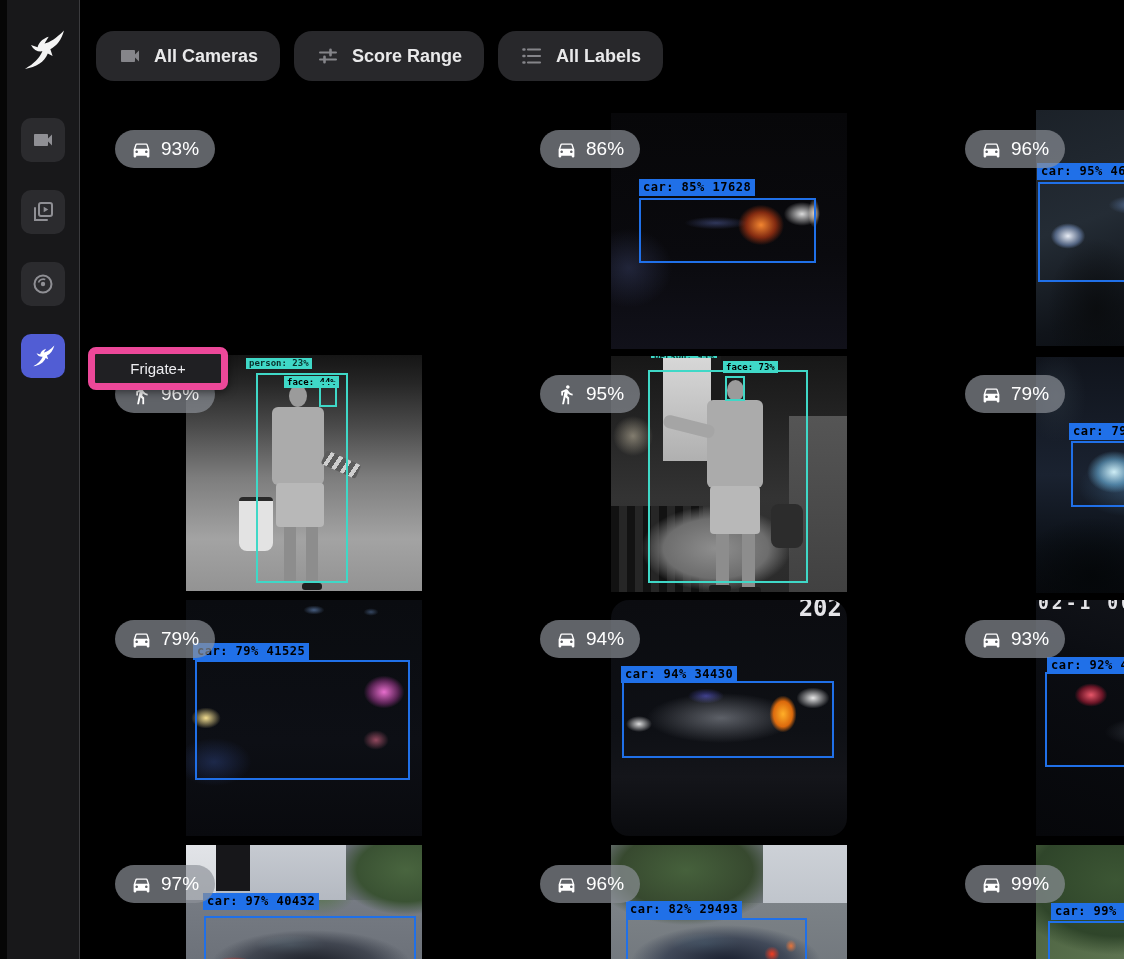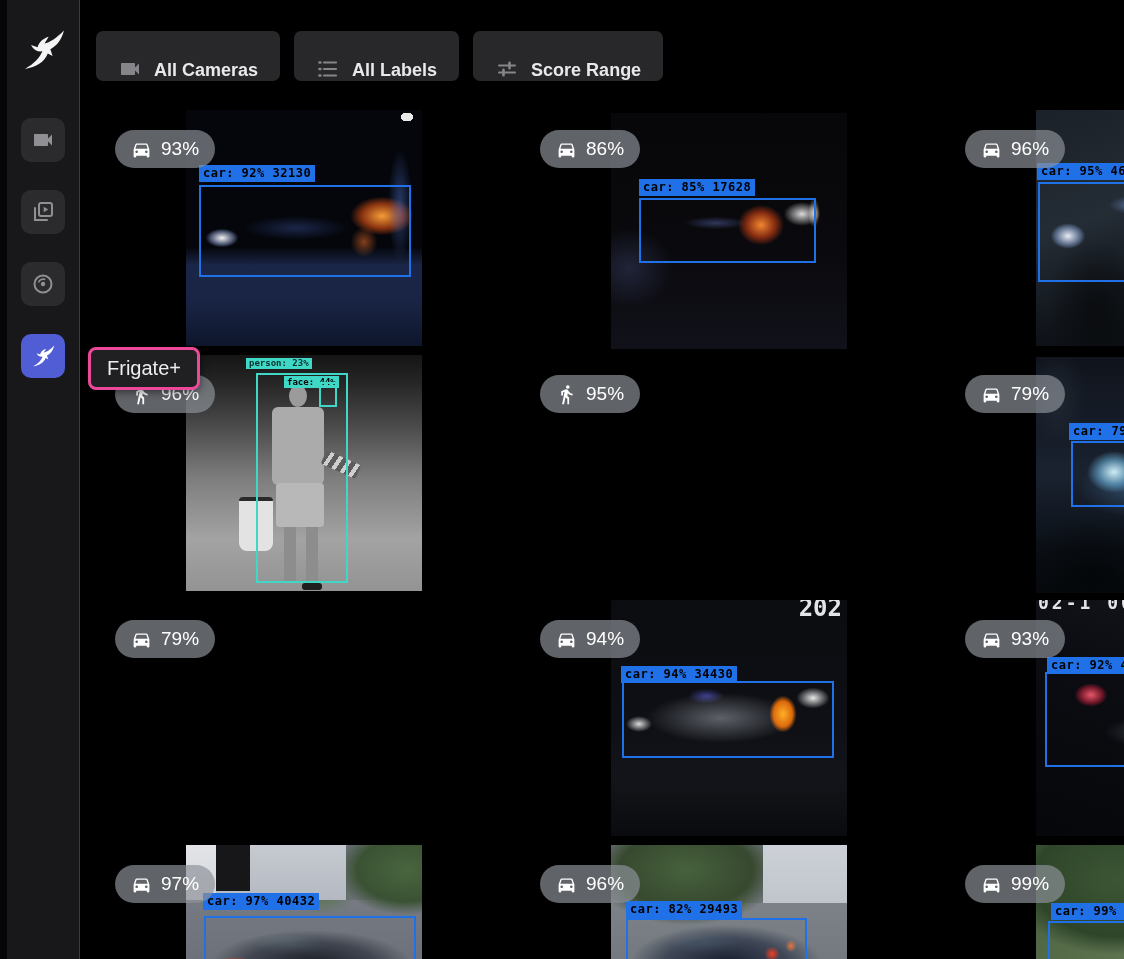--- a/index.html
+++ b/index.html
@@ -12,25 +12,25 @@
   .edge-strip { position:absolute; left:0; top:0; width:7px; height:959px; background:#060606; z-index:30; }
   .sidebar { position:absolute; left:7px; top:0; width:73px; height:959px; background:#18181a; border-right:1px solid #3b3b3e; z-index:30; }
   .logo { position:absolute; left:12px; top:26px; width:48px; height:48px; color:#f4f4f4; }
   .navcol { position:absolute; left:14px; top:118px; display:flex; flex-direction:column; gap:28px; }
   .navbtn { width:44px; height:44px; border-radius:10px; background:#2b2b2e; display:flex; align-items:center; justify-content:center; color:#8f8f94; cursor:pointer; }
   .navbtn.active { background:var(--plus); color:#fff; }
   .navbtn svg { width:24px; height:24px; }
   .navbtn.active svg { width:26px; height:26px; }
 
   
-  .tooltip { position:absolute; left:88px; top:347px; width:112px; height:43px; background:#202023; border:3px solid #ec4899; border-radius:8px; color:#ededf0; font-size:20px; display:flex; align-items:center; justify-content:center; z-index:40; box-shadow:0 2px 8px rgba(0,0,0,.5); }
+  .tooltip { position:absolute; left:88px; top:347px; width:140px; height:43px; background:#202023; border:7px solid #ec4899; border-radius:8px; color:#ededf0; font-size:15px; display:flex; align-items:center; justify-content:center; z-index:40; box-shadow:0 2px 8px rgba(0,0,0,.5); }
 
   
   .filterbar { position:absolute; left:96px; top:31px; display:flex; gap:14px; z-index:10; }
-  .fbtn { height:50px; background:#28282b; border:none; border-radius:7px; color:#e9e9ea; font-family:"Liberation Sans",sans-serif; font-size:18px; font-weight:700; display:flex; align-items:flex-end; gap:12px; padding:0 22px; cursor:pointer; }
+  .fbtn { height:50px; background:#28282b; border:none; border-radius:18px; color:#e9e9ea; font-family:"Liberation Sans",sans-serif; font-size:18px; font-weight:700; display:flex; align-items:center; gap:12px; padding:0 22px; cursor:pointer; }
   .fbtn svg { width:24px; height:24px; color:#85858a; flex:none; }
 
   
   .grid { position:absolute; left:96px; top:110px; display:grid; grid-template-columns:repeat(3,417px); grid-auto-rows:236px; column-gap:8px; row-gap:9px; z-index:1; }
   .cell { position:relative; }
   .thumb { position:absolute; left:90px; top:0; width:236px; height:236px; overflow:hidden; background-repeat:no-repeat; }
   .badge { position:absolute; left:19px; top:20px; height:38px; display:inline-flex; align-items:center; gap:9px; padding:0 16px; border-radius:20px; background:rgba(142,146,153,0.68); color:#fff; font-size:19px; z-index:5; }
   .badge svg { width:21px; height:21px; flex:none; }
 
   .bbox { position:absolute; border:2px solid var(--blue); }
@@ -84,21 +84,21 @@
     radial-gradient(50px 32px at 28px 162px, rgba(60,90,175,.35), transparent 75%),
     radial-gradient(14px 6px at 128px 10px, rgba(120,160,220,.55), transparent 75%),
     radial-gradient(10px 5px at 185px 12px, rgba(120,160,220,.4), transparent 75%),
     linear-gradient(180deg,#0a0c10,#0d0f15 60%,#090a0e); }
   .s8 { background-color:#0b0c10; background-image:
     radial-gradient(17px 23px at 172px 114px, rgba(255,175,40,1), rgba(255,120,10,.85) 55%, transparent 80%),
     radial-gradient(22px 14px at 202px 98px, rgba(255,255,255,.9), transparent 75%),
     radial-gradient(95px 32px at 110px 118px, rgba(190,195,205,.45), transparent 78%),
     radial-gradient(24px 10px at 95px 96px, rgba(95,95,235,.55), transparent 75%),
     radial-gradient(18px 11px at 28px 124px, rgba(255,255,255,.85), transparent 72%),
-    linear-gradient(180deg,#0b0c10,#0e1015 55%,#14151a 75%,#0a0b0e); }
+    linear-gradient(180deg,#0b0c10,#0e1015 55%,#14151a 75%,#0a0b0e); border-radius: 18px; }
   .s9 { background-color:#090b10; background-image:
     radial-gradient(21px 15px at 55px 95px, rgba(255,95,115,.9), rgba(200,30,60,.5) 55%, transparent 78%),
     radial-gradient(75px 22px at 125px 132px, rgba(150,162,178,.38), transparent 75%),
     radial-gradient(45px 14px at 150px 95px, rgba(120,130,150,.3), transparent 75%),
     linear-gradient(200deg,#15171d 0%,#0b0d12 40%,#06070a 100%); }
   .s10 { background-color:#6a6f77; background-image:
     linear-gradient(#17171a,#17171a), linear-gradient(#e2e4e8,#d4d7db),
     linear-gradient(#c6cad1,#b4b9c1),
     radial-gradient(closest-side,#49653f,#3a5233 70%,transparent),
     radial-gradient(closest-side,#55724a,transparent),
@@ -209,39 +209,35 @@
 
 <div class="filterbar">
   <button class="fbtn">
     <svg>
         <use href="#i-cam"></use>
       </svg>
     <span>All Cameras</span>
   </button>
   <button class="fbtn">
     <svg>
+        <use href="#i-sliders"></use>
+      </svg>
+    <span>Score Range</span>
+  </button>
+  <button class="fbtn">
+    <svg>
         <use href="#i-list"></use>
       </svg>
     <span>All Labels</span>
   </button>
-  <button class="fbtn">
-    <svg>
-        <use href="#i-sliders"></use>
-      </svg>
-    <span>Score Range</span>
-  </button>
 </div>
 
 <div class="grid">
 
   <div class="cell">
-    <div class="thumb s1">
-      <div class="detlbl" style="left:13px;top:55px">car: 92% 32130</div>
-      <div class="bbox" style="left:13px;top:75px;width:212px;height:92px"></div>
-    </div>
     <div class="badge">
       <svg>
           <use href="#i-car"></use>
         </svg>
       <span>93%</span>
     </div>
   </div>
 
   <div class="cell">
     <div class="thumb s2" style="top:3px">
@@ -286,20 +282,35 @@
     </div>
     <div class="badge">
       <svg>
           <use href="#i-walk"></use>
         </svg>
       <span>96%</span>
     </div>
   </div>
 
   <div class="cell">
+    <div class="thumb s5" style="top:1px">
+      <div class="shape ir-head" style="left:116px;top:24px;width:17px;height:21px"></div>
+      <div class="shape ir-shirt" style="left:96px;top:44px;width:56px;height:88px"></div>
+      <div class="shape" style="left:52px;top:64px;width:52px;height:13px;background:#a5a5a5;border-radius:6px;transform:rotate(14deg)"></div>
+      <div class="shape ir-shorts" style="left:99px;top:130px;width:50px;height:48px"></div>
+      <div class="shape ir-leg" style="left:105px;top:178px;width:13px;height:54px"></div>
+      <div class="shape ir-leg" style="left:131px;top:178px;width:13px;height:56px"></div>
+      <div class="shape ir-dark" style="left:98px;top:229px;width:22px;height:7px;border-radius:3px"></div>
+      <div class="shape ir-dark" style="left:128px;top:231px;width:22px;height:7px;border-radius:3px"></div>
+      <div class="shape" style="left:160px;top:148px;width:32px;height:44px;background:#2c2c2c;border-radius:8px"></div>
+      <div class="topstrip" style="left:40px;top:-5px;height:7px">person: 95%</div>
+      <div class="detlbl teal" style="left:112px;top:5px">face: 73%</div>
+      <div class="bbox teal" style="left:37px;top:14px;width:160px;height:213px"></div>
+      <div class="bbox teal" style="left:114px;top:20px;width:20px;height:25px"></div>
+    </div>
     <div class="badge">
       <svg>
           <use href="#i-walk"></use>
         </svg>
       <span>95%</span>
     </div>
   </div>
 
   <div class="cell">
     <div class="thumb s6" style="top:2px">
@@ -308,20 +319,24 @@
     </div>
     <div class="badge">
       <svg>
           <use href="#i-car"></use>
         </svg>
       <span>79%</span>
     </div>
   </div>
 
   <div class="cell">
+    <div class="thumb s7">
+      <div class="detlbl" style="left:7px;top:43px">car: 79% 41525</div>
+      <div class="bbox" style="left:9px;top:60px;width:215px;height:120px"></div>
+    </div>
     <div class="badge">
       <svg>
           <use href="#i-car"></use>
         </svg>
       <span>79%</span>
     </div>
   </div>
 
   <div class="cell">
     <div class="thumb s8">

